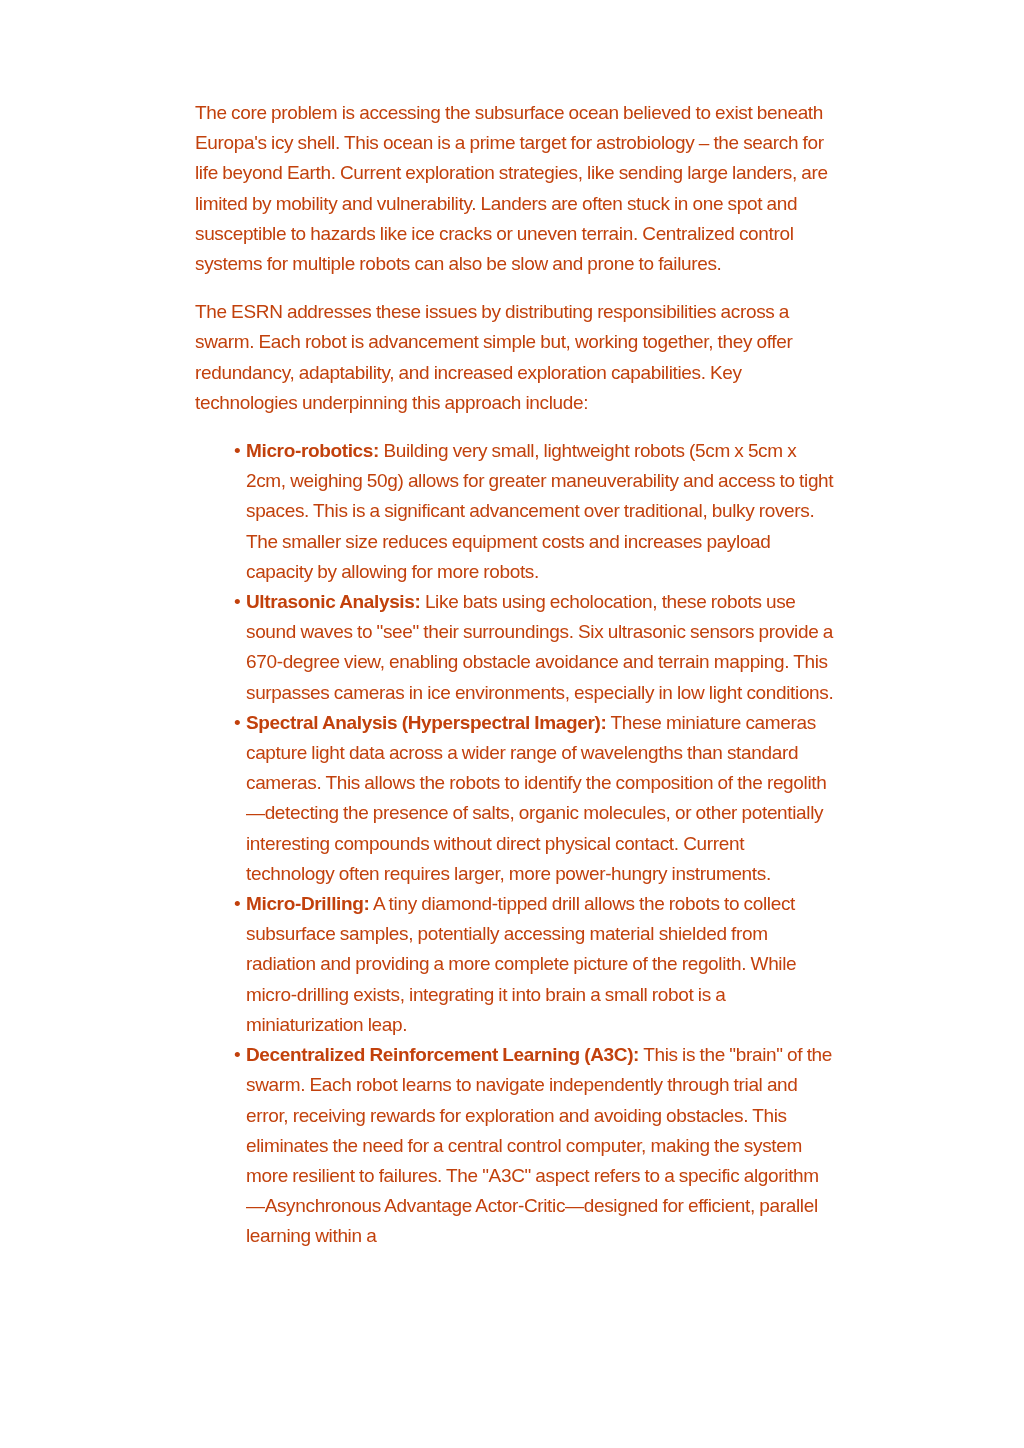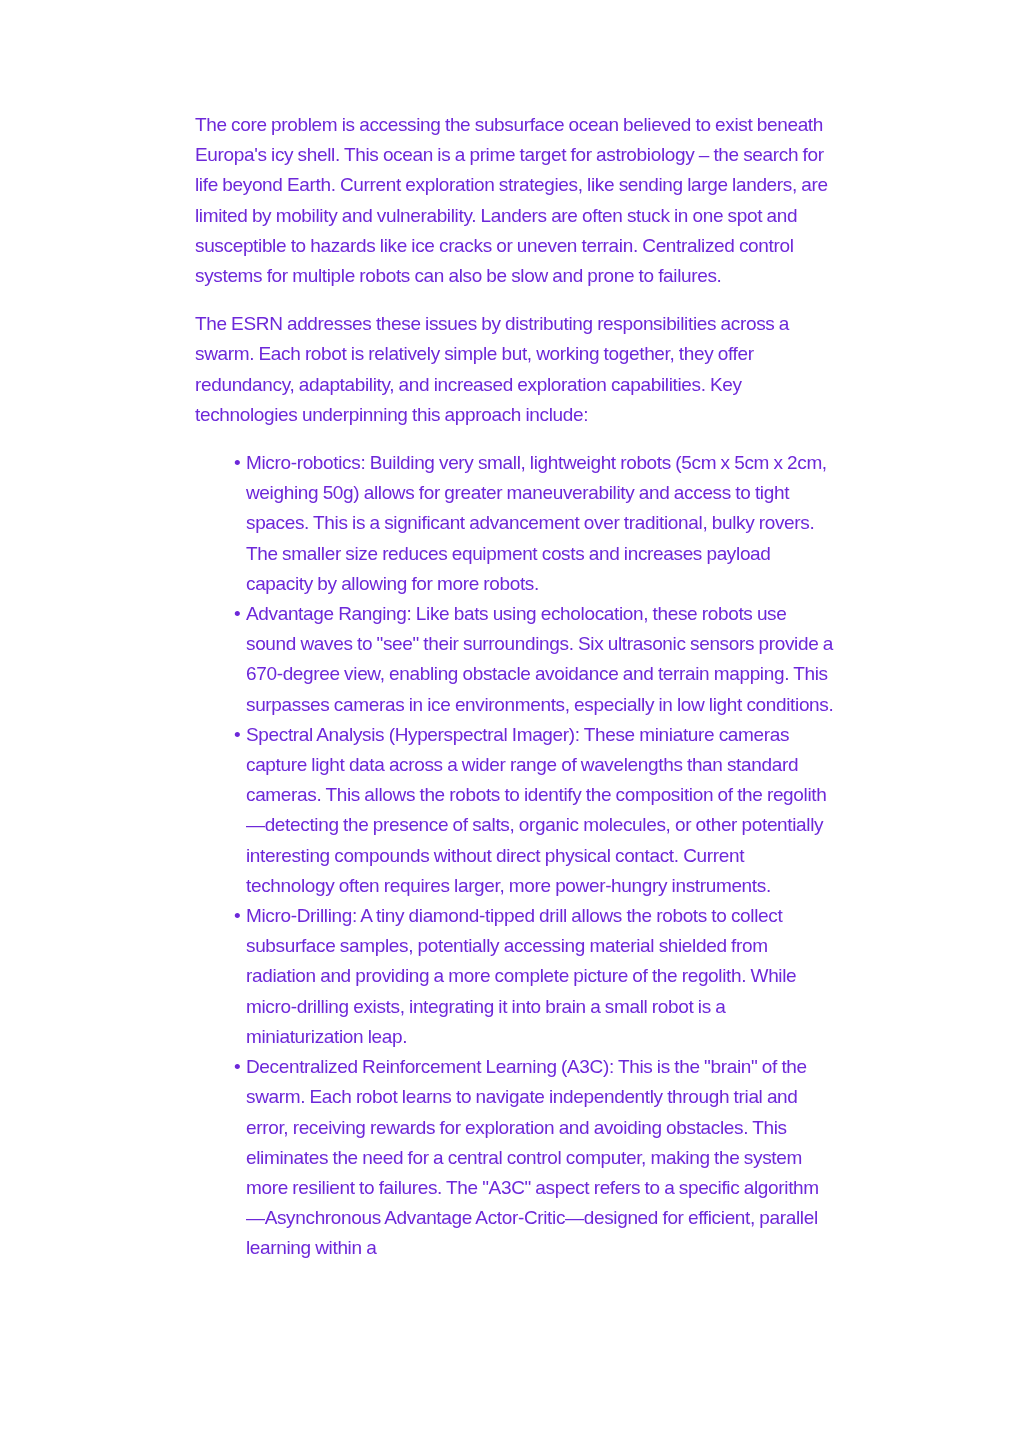--- a/index.html
+++ b/index.html
@@ -9,23 +9,23 @@
     }
     body {
       width: 1024px;
       height: 1448px;
       overflow: hidden;
       position: relative;
     }
     .page {
       position: absolute;
       left: 195px;
-      top: 110px;
+      top: 98px;
       width: 640px;
-      color: #6d28d9;
+      color: #c2410c;
       font-family: "Liberation Sans", "DejaVu Sans", sans-serif;
       font-size: 19px;
       line-height: 30.2px;
       letter-spacing: -0.35px;
       word-spacing: -0.5px;
     }
     .para {
       margin: 0 0 18px 0;
     }
     .tech-list {
@@ -36,38 +36,38 @@
     .tech-item {
       position: relative;
       margin: 0;
     }
     .bullet {
       position: absolute;
       left: -12px;
       top: 0;
     }
     .term {
-      font-weight: normal;
+      font-weight: bold;
     }
   </style>
 </head>
 <body>
 
 <div class="page">
   <p class="para">The core problem is accessing the subsurface ocean believed to exist beneath Europa's icy shell. This ocean is a prime target for astrobiology – the search for life beyond Earth. Current exploration strategies, like sending large landers, are limited by mobility and vulnerability. Landers are often stuck in one spot and susceptible to hazards like ice cracks or uneven terrain. Centralized control systems for multiple robots can also be slow and prone to failures.</p>
-  <p class="para">The ESRN addresses these issues by distributing responsibilities across a swarm. Each robot is relatively simple but, working together, they offer redundancy, adaptability, and increased exploration capabilities. Key technologies underpinning this approach include:</p>
+  <p class="para">The ESRN addresses these issues by distributing responsibilities across a swarm. Each robot is advancement simple but, working together, they offer redundancy, adaptability, and increased exploration capabilities. Key technologies underpinning this approach include:</p>
 
   <ul class="tech-list">
     <li class="tech-item">
       <span class="bullet">•</span>
       <span class="term">Micro-robotics:</span><span class="desc"> Building very small, lightweight robots (5cm x 5cm x 2cm, weighing 50g) allows for greater maneuverability and access to tight spaces. This is a significant advancement over traditional, bulky rovers. The smaller size reduces equipment costs and increases payload capacity by allowing for more robots.</span>
     </li>
     <li class="tech-item">
       <span class="bullet">•</span>
-      <span class="term">Advantage Ranging:</span><span class="desc"> Like bats using echolocation, these robots use sound waves to "see" their surroundings. Six ultrasonic sensors provide a 670-degree view, enabling obstacle avoidance and terrain mapping. This surpasses cameras in ice environments, especially in low light conditions.</span>
+      <span class="term">Ultrasonic Analysis:</span><span class="desc"> Like bats using echolocation, these robots use sound waves to "see" their surroundings. Six ultrasonic sensors provide a 670-degree view, enabling obstacle avoidance and terrain mapping. This surpasses cameras in ice environments, especially in low light conditions.</span>
     </li>
     <li class="tech-item">
       <span class="bullet">•</span>
       <span class="term">Spectral Analysis (Hyperspectral Imager):</span><span class="desc"> These miniature cameras capture light data across a wider range of wavelengths than standard cameras. This allows the robots to identify the composition of the regolith—detecting the presence of salts, organic molecules, or other potentially interesting compounds without direct physical contact. Current technology often requires larger, more power-hungry instruments.</span>
     </li>
     <li class="tech-item">
       <span class="bullet">•</span>
       <span class="term">Micro-Drilling:</span><span class="desc"> A tiny diamond-tipped drill allows the robots to collect subsurface samples, potentially accessing material shielded from radiation and providing a more complete picture of the regolith. While micro-drilling exists, integrating it into brain a small robot is a miniaturization leap.</span>
     </li>
     <li class="tech-item">

